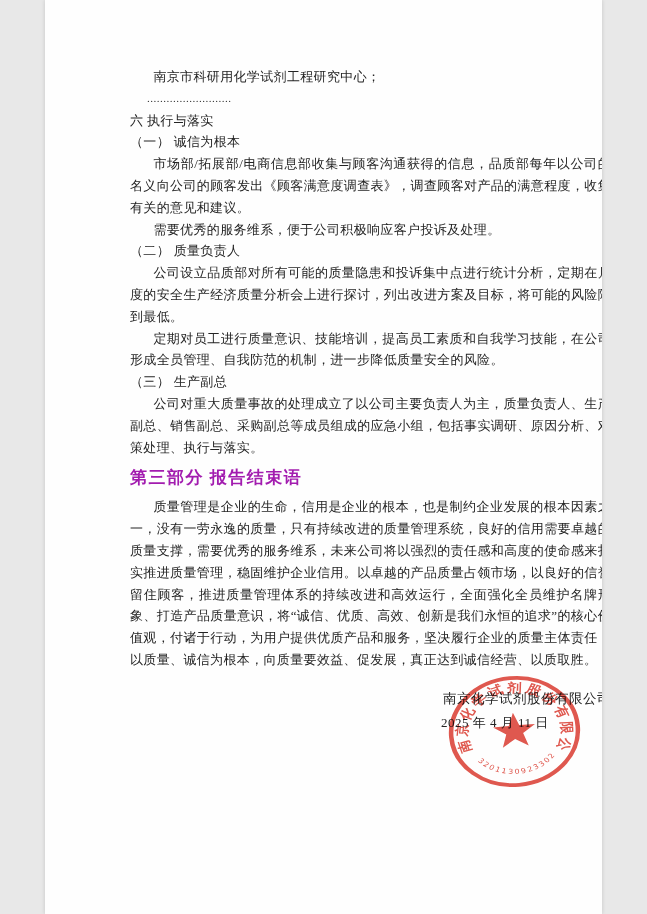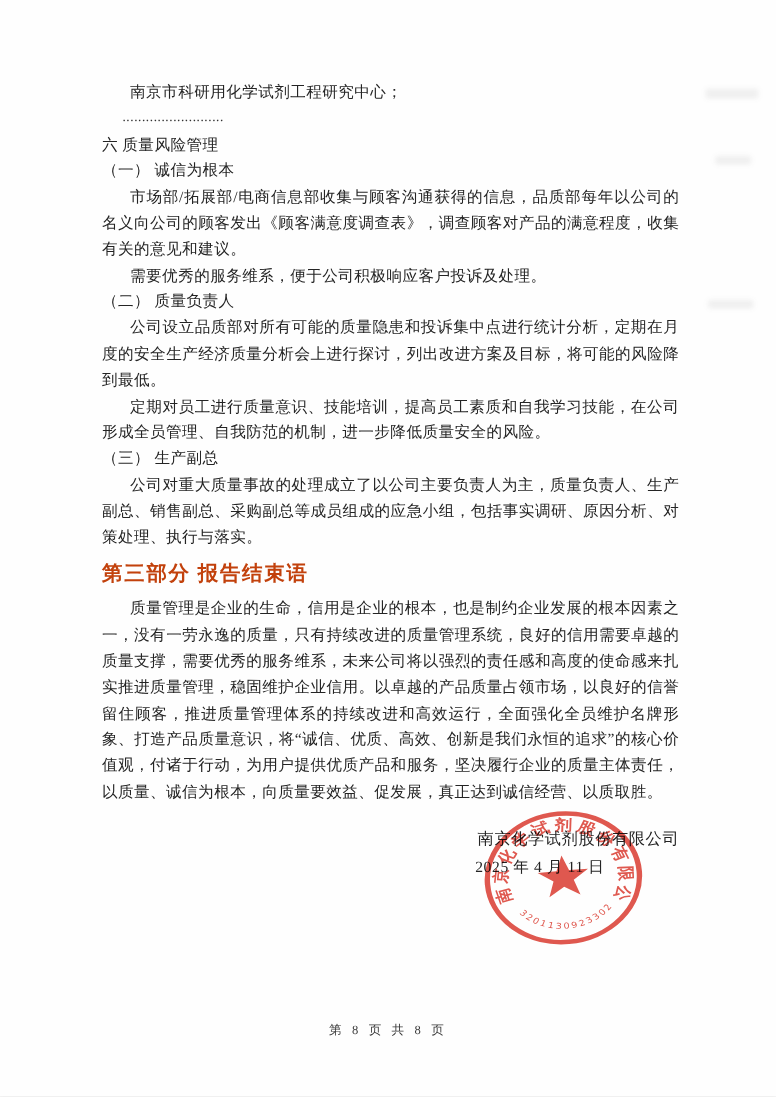--- a/index.html
+++ b/index.html
@@ -1,18 +1,18 @@
 <!DOCTYPE html>
 <html><head>
 <meta charset="utf-8">
 <style>
   html,body{margin:0;padding:0;background:#e8e8e8;}
   .page{
     position:relative;
-    width:647px;height:914px;
+    width:557px;height:914px;
     margin:0 auto;
     background:#fefefe;
     font-family:"Liberation Serif","DejaVu Serif",serif;
     color:#242424;
     overflow:hidden;
     box-shadow:0 0 4px rgba(0,0,0,.15);
   }
   .text-col{
     position:absolute;left:85px;top:66px;width:481px;
   }
@@ -24,21 +24,21 @@
   .heading-p{
     font-size:13px;line-height:21.8px;letter-spacing:.35px;text-indent:0;
   }
   .dots-p{
     font-size:11px;line-height:21.8px;letter-spacing:.5px;
     text-indent:1.55em;color:#333;
   }
   .section-title{
     font-size:17px;font-weight:600;letter-spacing:1.5px;
     line-height:26px;margin:7px 0 5px 0 !important;
-    color:#c2410c;
+    color:#a21caf;
   }
   .signature{
     margin-top:16px;
     margin-left:311px;
     width:170px;
     position:relative;
     z-index:1;
   }
   .sig-company{
     font-size:13.5px;letter-spacing:.5px;line-height:24px;
@@ -72,21 +72,21 @@
   .ghost.g3{left:590px;top:250px;width:38px;height:7px;}
 </style>
 </head>
 <body>
 
 <div class="page">
 
   <div class="text-col">
     <p class="body-p">南京市科研用化学试剂工程研究中心；</p>
     <p class="dots-p">..........................</p>
-    <p class="heading-p">六 质量风险管理</p>
+    <p class="heading-p">六 执行与落实</p>
     <p class="heading-p">（一） 诚信为根本</p>
     <p class="body-p">市场部/拓展部/电商信息部收集与顾客沟通获得的信息，品质部每年以公司的名义向公司的顾客发出《顾客满意度调查表》，调查顾客对产品的满意程度，收集有关的意见和建议。</p>
     <p class="body-p">需要优秀的服务维系，便于公司积极响应客户投诉及处理。</p>
     <p class="heading-p">（二） 质量负责人</p>
     <p class="body-p">公司设立品质部对所有可能的质量隐患和投诉集中点进行统计分析，定期在月度的安全生产经济质量分析会上进行探讨，列出改进方案及目标，将可能的风险降到最低。</p>
     <p class="body-p">定期对员工进行质量意识、技能培训，提高员工素质和自我学习技能，在公司形成全员管理、自我防范的机制，进一步降低质量安全的风险。</p>
     <p class="heading-p">（三） 生产副总</p>
     <p class="body-p">公司对重大质量事故的处理成立了以公司主要负责人为主，质量负责人、生产副总、销售副总、采购副总等成员组成的应急小组，包括事实调研、原因分析、对策处理、执行与落实。</p>
     <p class="section-title">第三部分 报告结束语</p>
     <p class="body-p">质量管理是企业的生命，信用是企业的根本，也是制约企业发展的根本因素之一，没有一劳永逸的质量，只有持续改进的质量管理系统，良好的信用需要卓越的质量支撑，需要优秀的服务维系，未来公司将以强烈的责任感和高度的使命感来扎实推进质量管理，稳固维护企业信用。以卓越的产品质量占领市场，以良好的信誉留住顾客，推进质量管理体系的持续改进和高效运行，全面强化全员维护名牌形象、打造产品质量意识，将“诚信、优质、高效、创新是我们永恒的追求”的核心价值观，付诸于行动，为用户提供优质产品和服务，坚决履行企业的质量主体责任，以质量、诚信为根本，向质量要效益、促发展，真正达到诚信经营、以质取胜。</p>
@@ -111,15 +111,14 @@
       <text font-size="8" letter-spacing="1.8" text-anchor="middle" font-family="'DejaVu Sans','Liberation Sans',sans-serif" fill="#dc4136">
         <textPath href="#numArc" startOffset="50%">3201130923302</textPath>
       </text>
     </svg>
   </div>
 
   <div class="ghost g1"></div>
   <div class="ghost g2"></div>
   <div class="ghost g3"></div>
 
-  <div class="footer">第 8 页 共 8 页</div>
 
 </div>
 
 </body></html>

